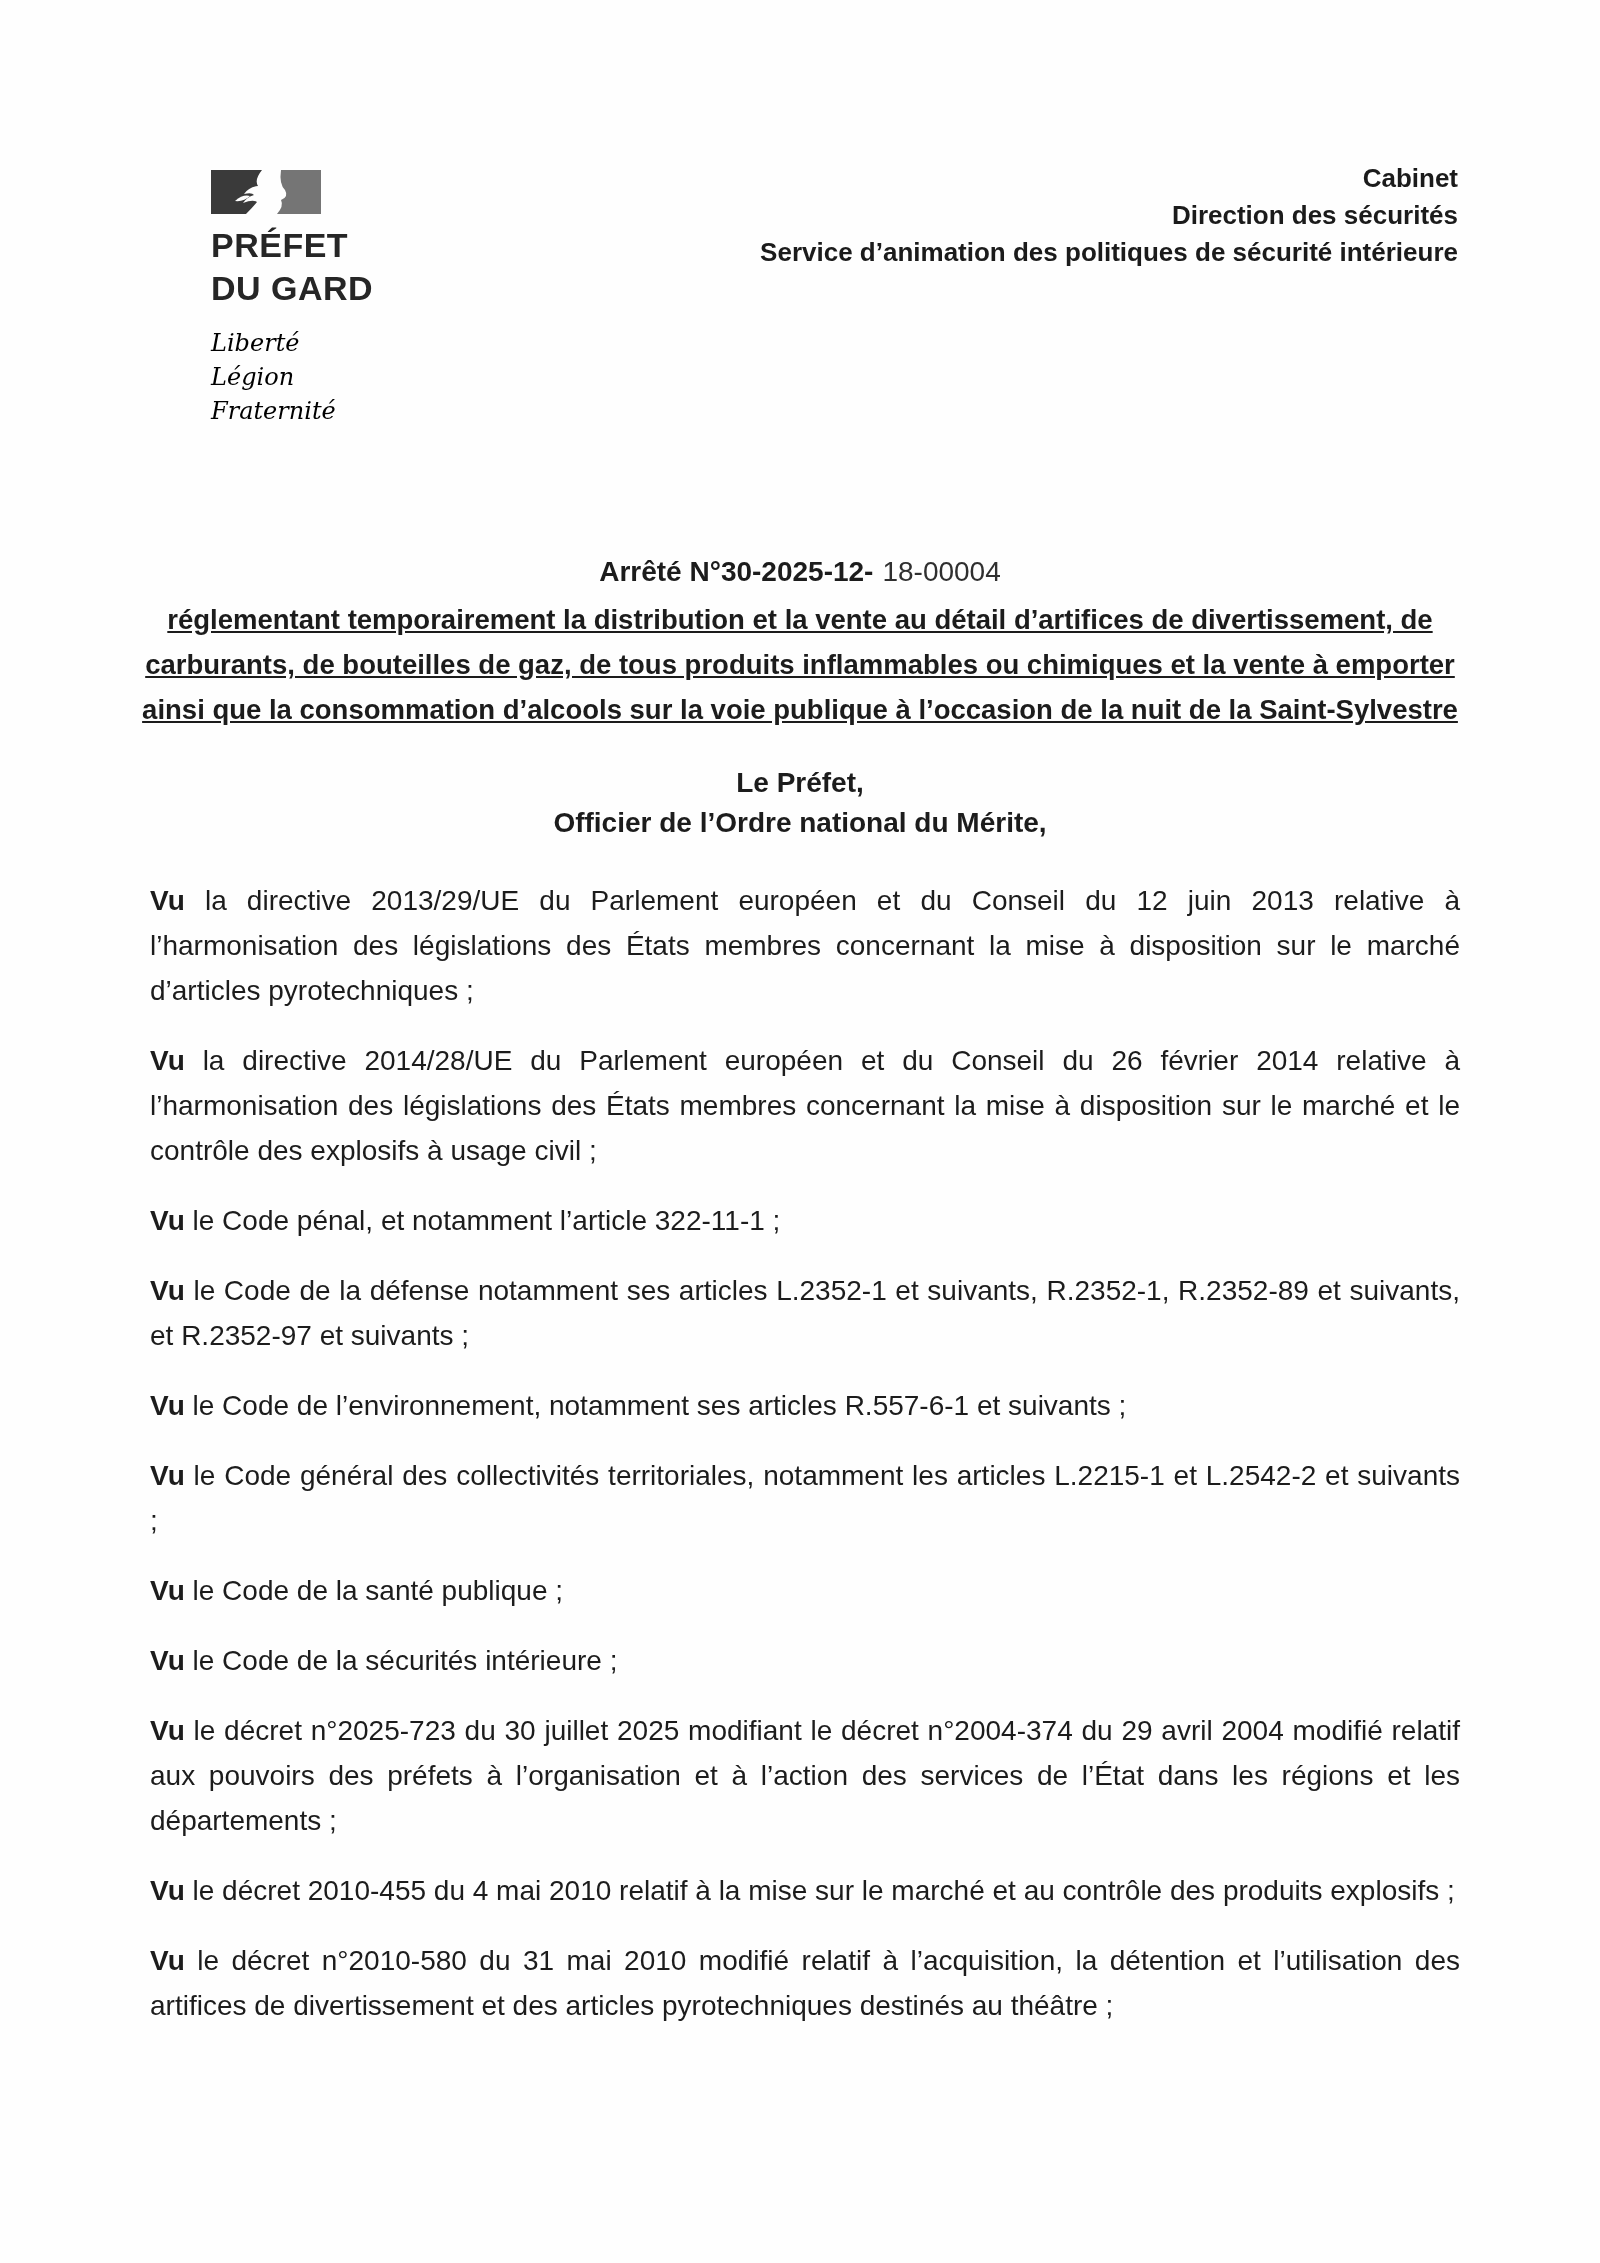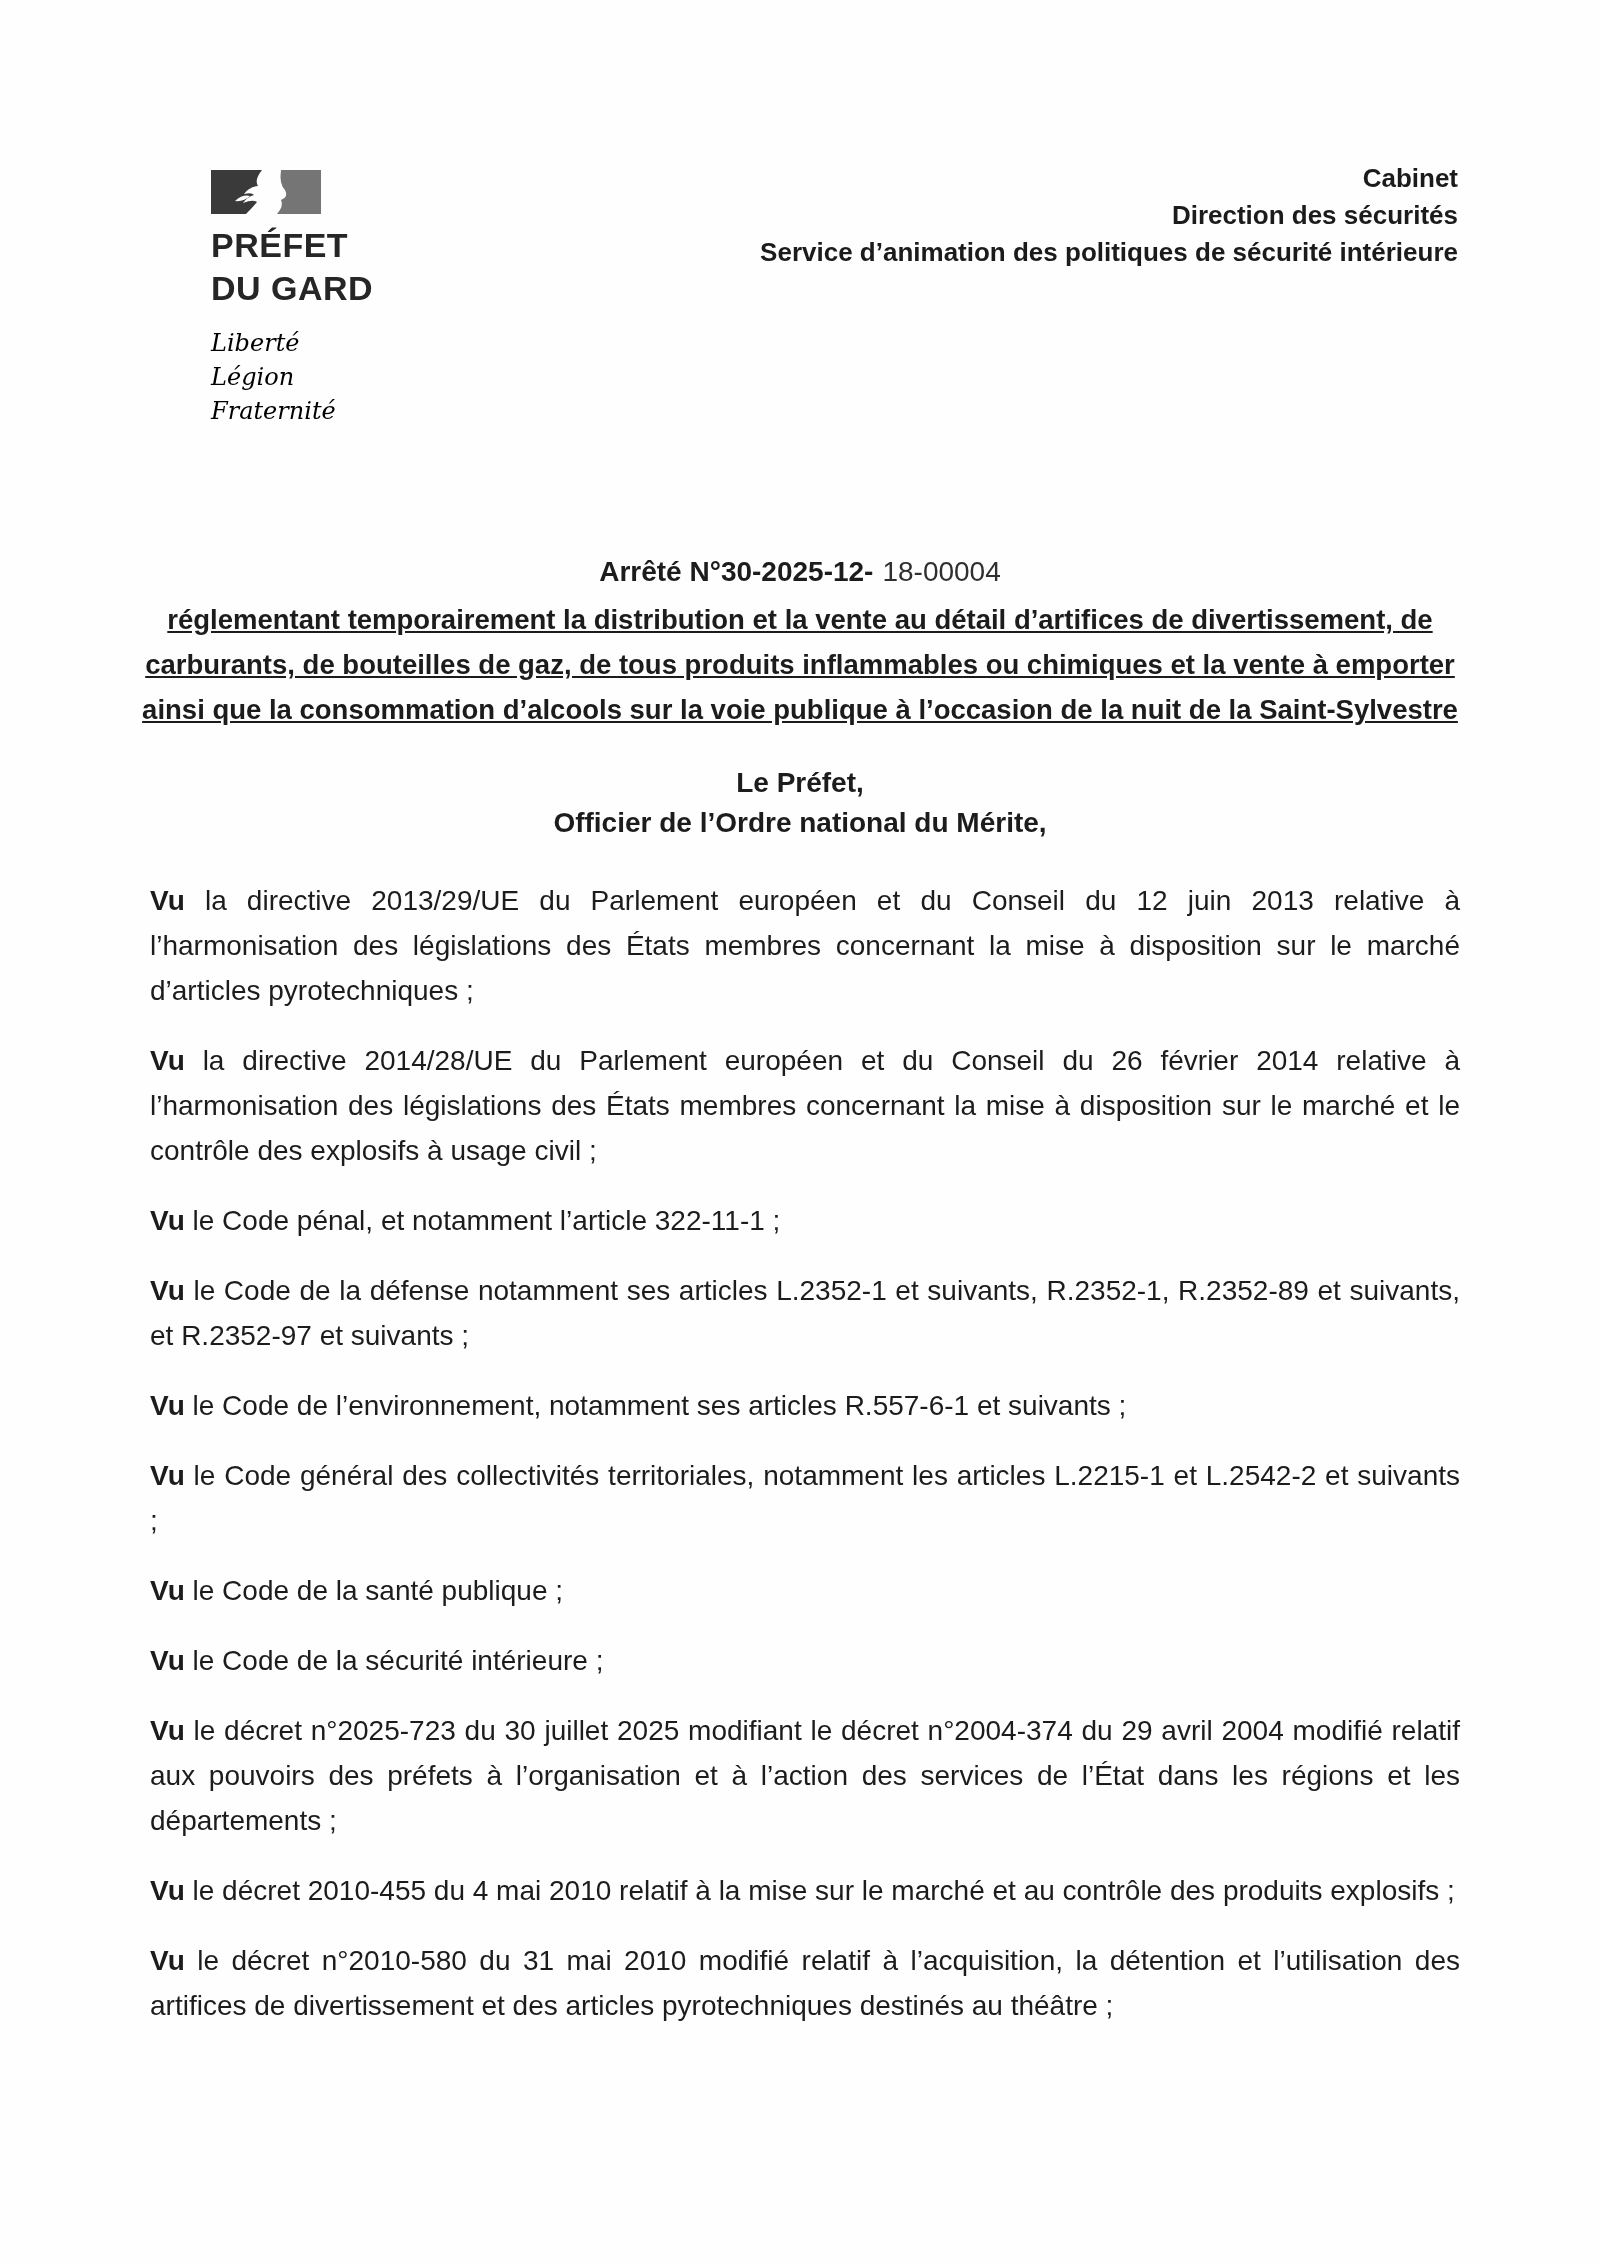--- a/index.html
+++ b/index.html
@@ -132,20 +132,20 @@
     </div>
 
     <section class="recitals">
       <p><span class="vu">Vu</span> <span>la directive 2013/29/UE du Parlement européen et du Conseil du 12 juin 2013 relative à l’harmonisation des législations des États membres concernant la mise à disposition sur le marché d’articles pyrotechniques ;</span></p>
       <p><span class="vu">Vu</span> <span>la directive 2014/28/UE du Parlement européen et du Conseil du 26 février 2014 relative à l’harmonisation des législations des États membres concernant la mise à disposition sur le marché et le contrôle des explosifs à usage civil ;</span></p>
       <p><span class="vu">Vu</span> <span>le Code pénal, et notamment l’article 322-11-1 ;</span></p>
       <p><span class="vu">Vu</span> <span>le Code de la défense notamment ses articles L.2352-1 et suivants, R.2352-1, R.2352-89 et suivants, et R.2352-97 et suivants ;</span></p>
       <p><span class="vu">Vu</span> <span>le Code de l’environnement, notamment ses articles R.557-6-1 et suivants ;</span></p>
       <p><span class="vu">Vu</span> <span>le Code général des collectivités territoriales, notamment les articles L.2215-1 et L.2542-2 et suivants ;</span></p>
       <p><span class="vu">Vu</span> <span>le Code de la santé publique ;</span></p>
-      <p><span class="vu">Vu</span> <span>le Code de la sécurité intérieure ;</span></p>
+      <p><span class="vu">Vu</span> <span>le Code de la sécurités intérieure ;</span></p>
       <p><span class="vu">Vu</span> <span>le décret n°2025-723 du 30 juillet 2025 modifiant le décret n°2004-374 du 29 avril 2004 modifié relatif aux pouvoirs des préfets à l’organisation et à l’action des services de l’État dans les régions et les départements ;</span></p>
       <p><span class="vu">Vu</span> <span>le décret 2010-455 du 4 mai 2010 relatif à la mise sur le marché et au contrôle des produits explosifs ;</span></p>
       <p><span class="vu">Vu</span> <span>le décret n°2010-580 du 31 mai 2010 modifié relatif à l’acquisition, la détention et l’utilisation des artifices de divertissement et des articles pyrotechniques destinés au théâtre ;</span></p>
     </section>
 
   </div>
 </div>
 
 </body></html>

